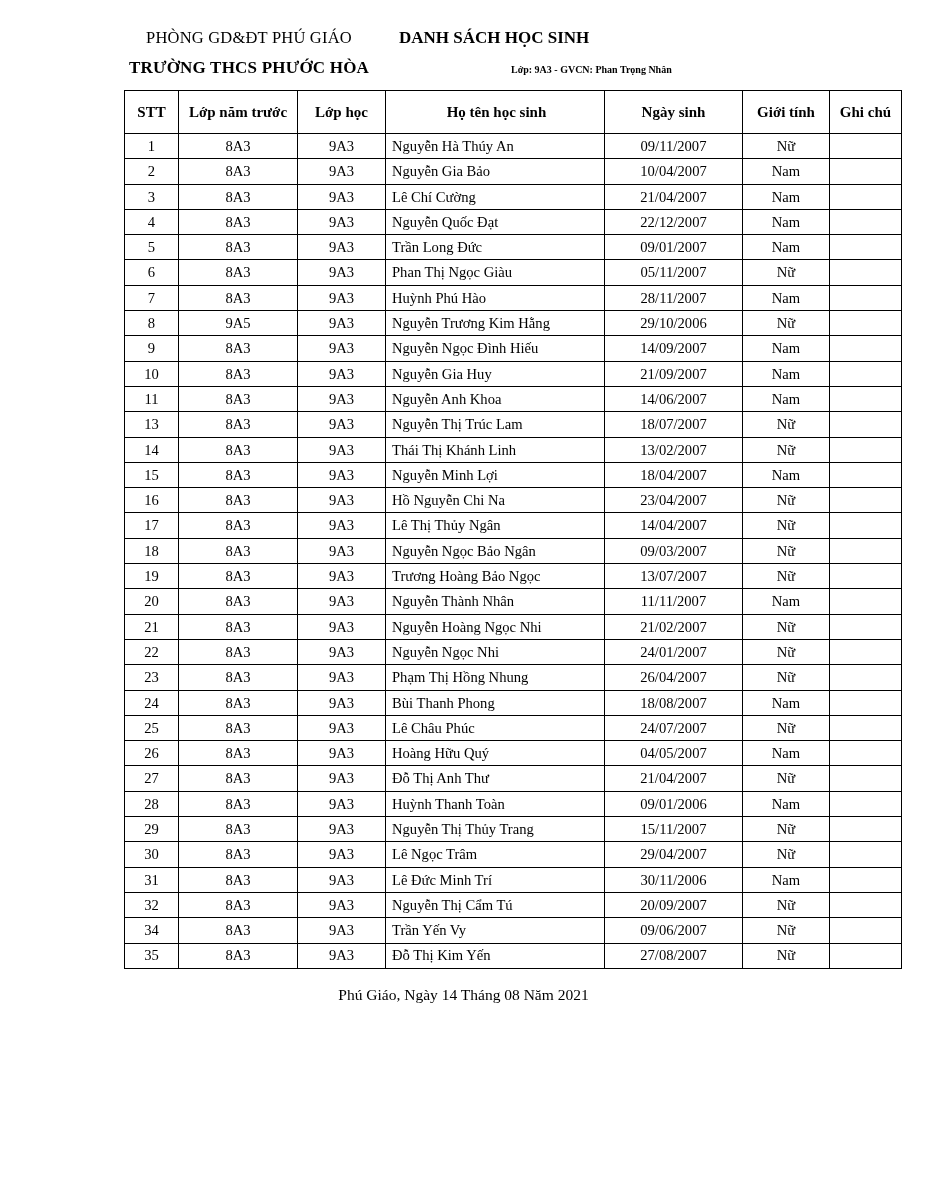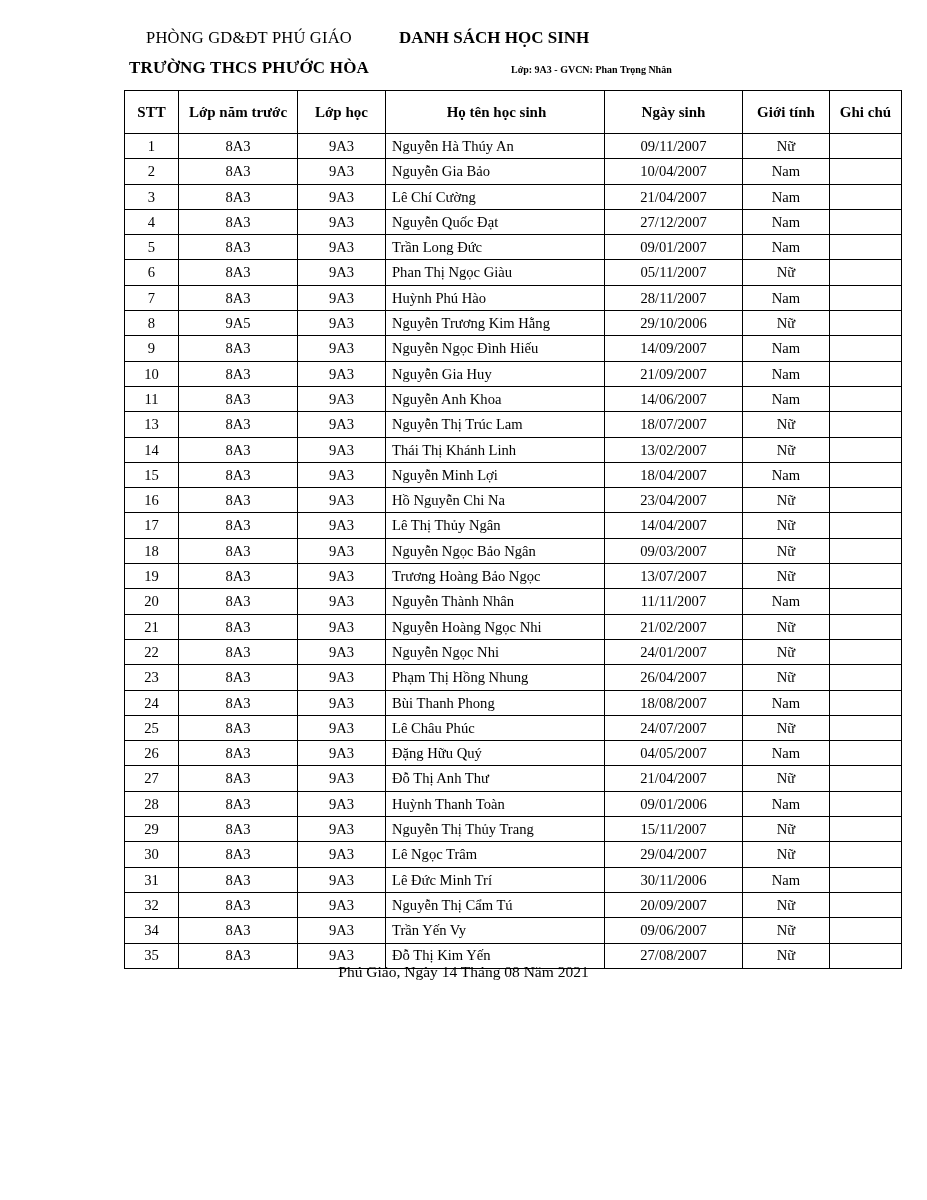--- a/index.html
+++ b/index.html
@@ -100,21 +100,21 @@
   .c-name  { width: 209px; text-align: left; padding-left: 6px !important; }
   .c-dob   { width: 131px; text-align: center; }
   .c-sex   { width: 80px;  text-align: center; }
   .c-note  { width: 65px;  text-align: center; }
 
   th.c-name { text-align: left; padding-left: 6px !important; }
 
   
   .doc-footer {
     position: absolute;
-    top: 960px;
+    top: 983px;
     left: 0;
     width: 927px;
     text-align: center;
   }
   .footer-place {
     font-size: 15.5px;
     line-height: 1.5;
     white-space: nowrap;
   }
   .footer-title {
@@ -179,21 +179,21 @@
             <td class="c-name">Lê Chí Cường</td>
             <td class="c-dob">21/04/2007</td>
             <td class="c-sex">Nam</td>
             <td class="c-note"></td>
           </tr>
           <tr>
             <td class="c-stt">4</td>
             <td class="c-prev">8A3</td>
             <td class="c-class">9A3</td>
             <td class="c-name">Nguyễn Quốc Đạt</td>
-            <td class="c-dob">27/12/2007</td>
+            <td class="c-dob">22/12/2007</td>
             <td class="c-sex">Nam</td>
             <td class="c-note"></td>
           </tr>
           <tr>
             <td class="c-stt">5</td>
             <td class="c-prev">8A3</td>
             <td class="c-class">9A3</td>
             <td class="c-name">Trần Long Đức</td>
             <td class="c-dob">09/01/2007</td>
             <td class="c-sex">Nam</td>
@@ -367,21 +367,21 @@
             <td class="c-class">9A3</td>
             <td class="c-name">Lê Châu Phúc</td>
             <td class="c-dob">24/07/2007</td>
             <td class="c-sex">Nữ</td>
             <td class="c-note"></td>
           </tr>
           <tr>
             <td class="c-stt">26</td>
             <td class="c-prev">8A3</td>
             <td class="c-class">9A3</td>
-            <td class="c-name">Đặng Hữu Quý</td>
+            <td class="c-name">Hoàng Hữu Quý</td>
             <td class="c-dob">04/05/2007</td>
             <td class="c-sex">Nam</td>
             <td class="c-note"></td>
           </tr>
           <tr>
             <td class="c-stt">27</td>
             <td class="c-prev">8A3</td>
             <td class="c-class">9A3</td>
             <td class="c-name">Đỗ Thị Anh Thư</td>
             <td class="c-dob">21/04/2007</td>

